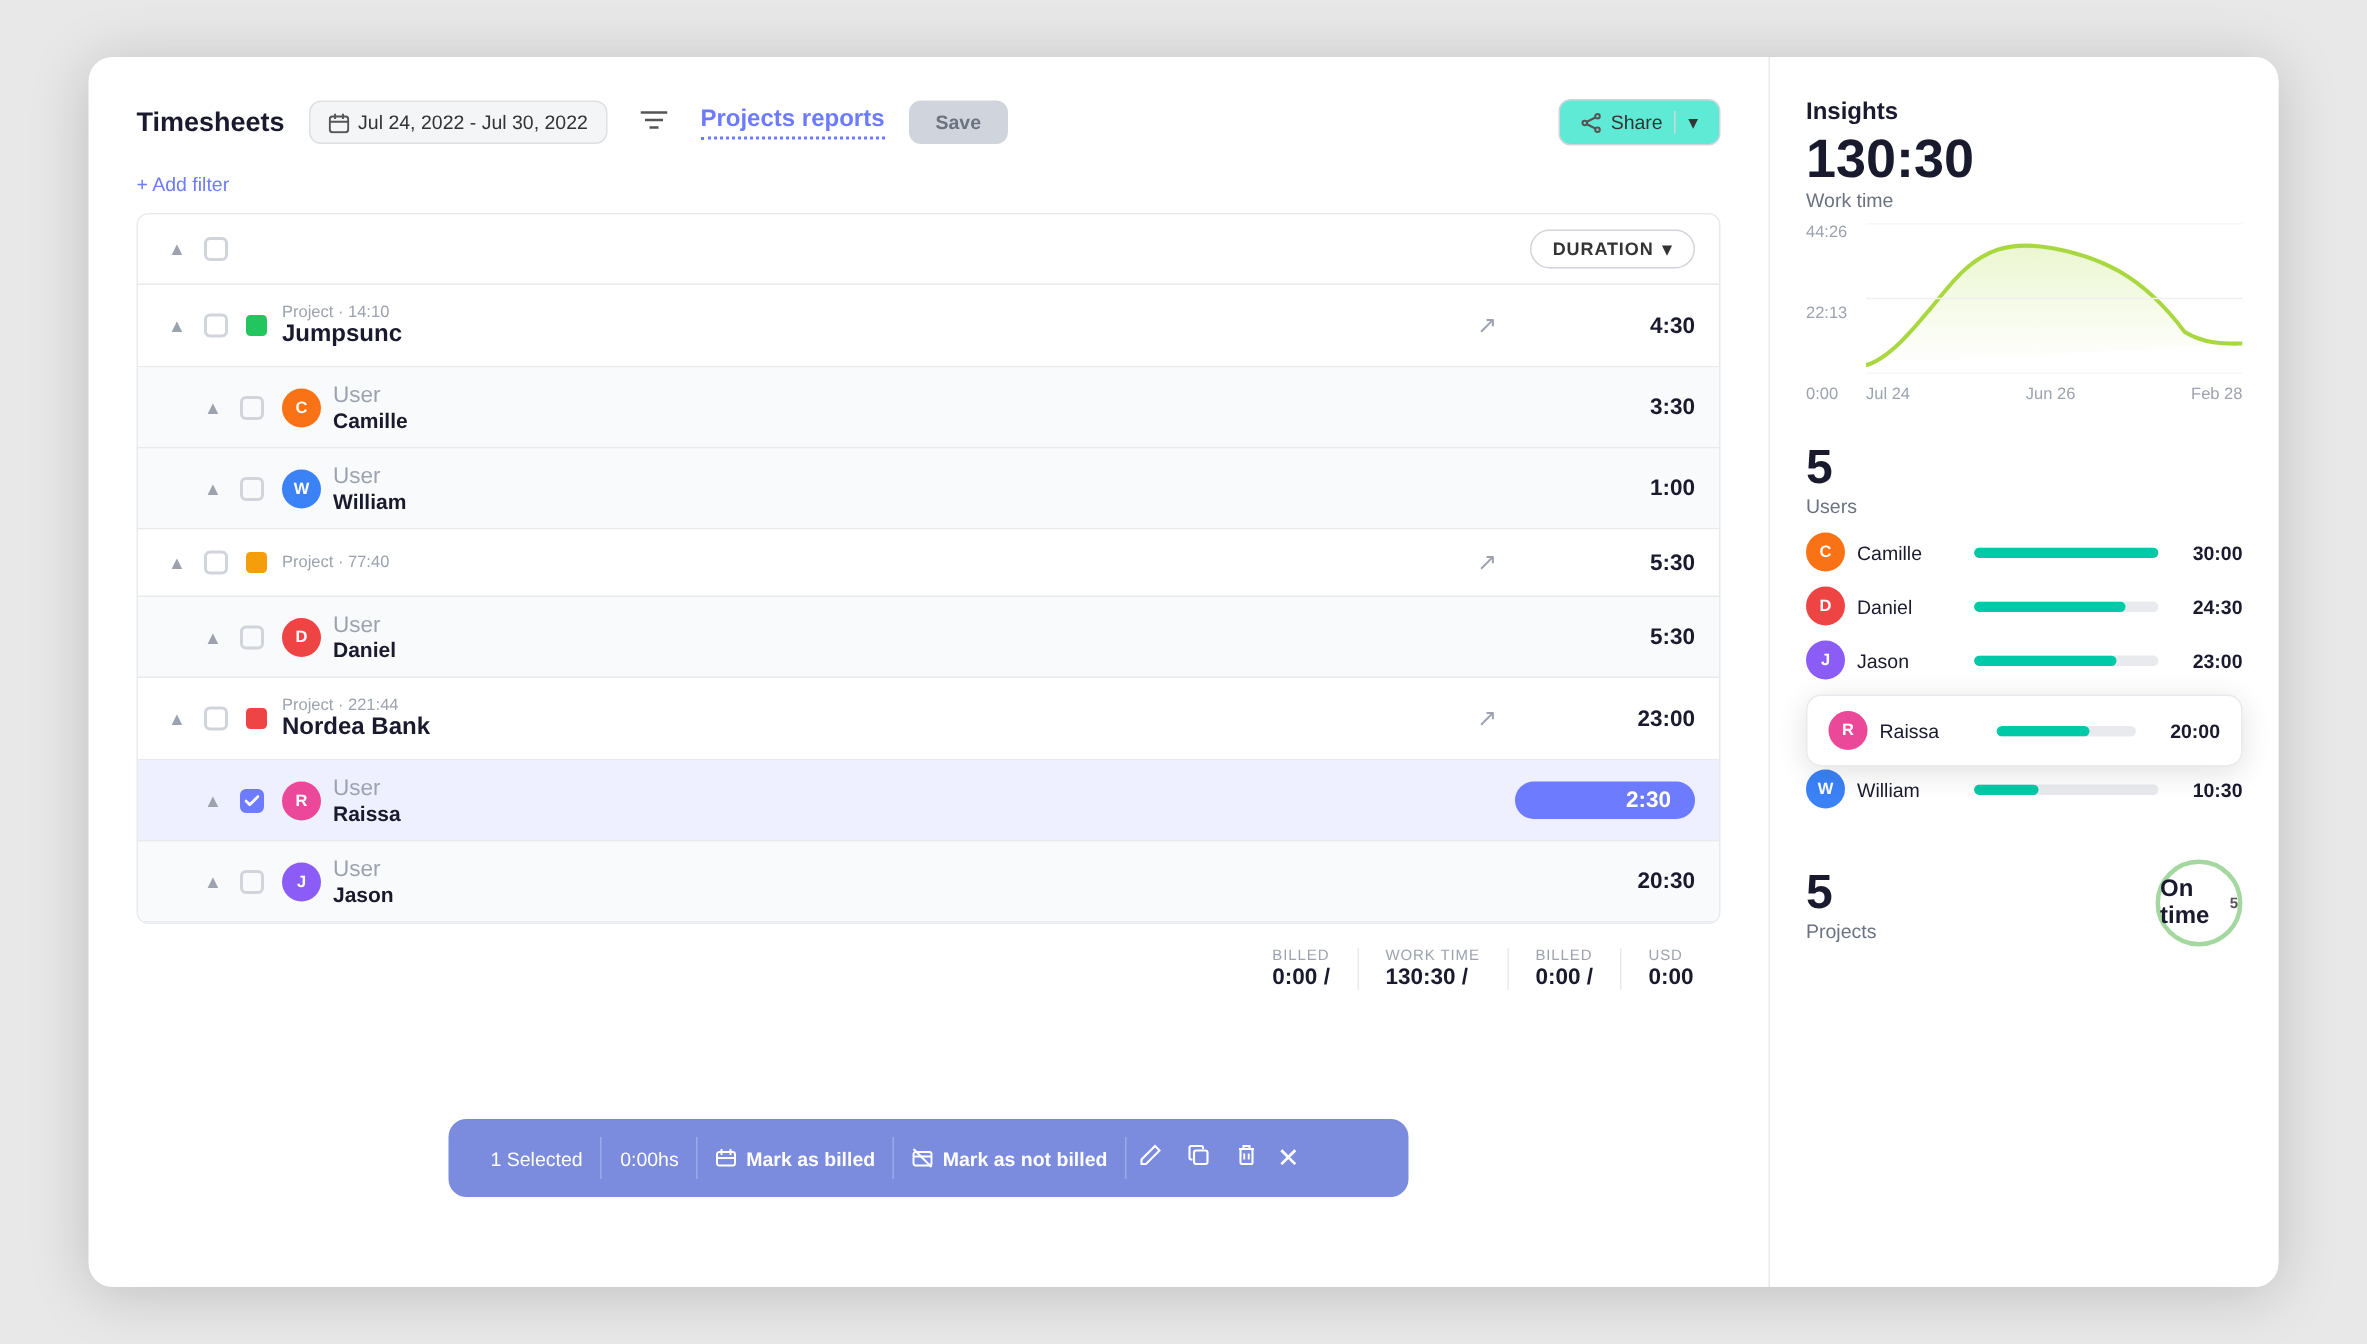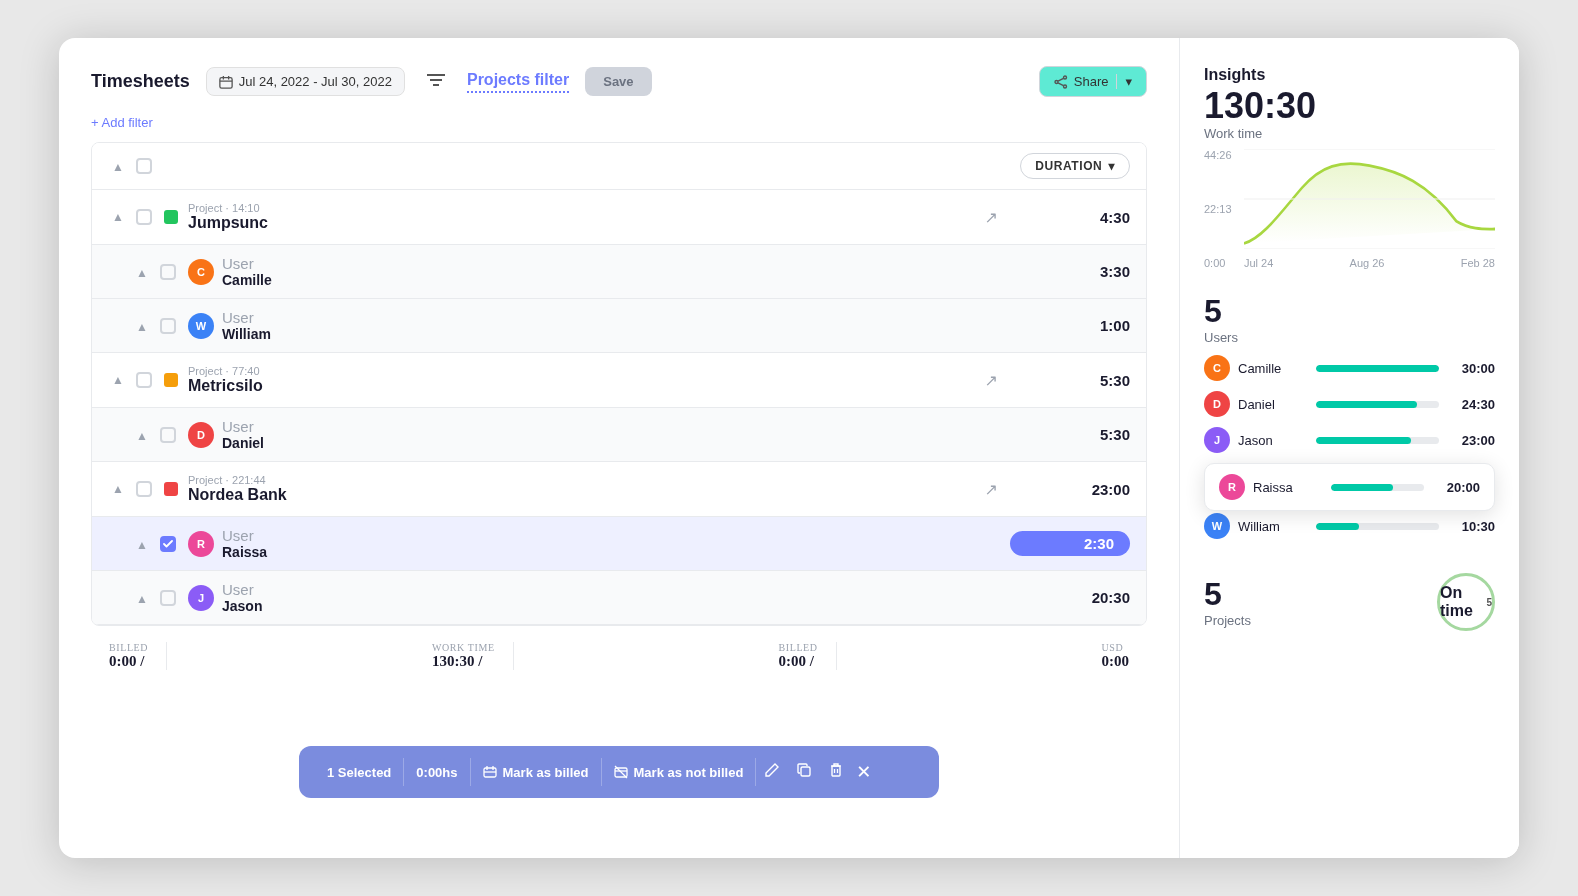--- a/index.html
+++ b/index.html
@@ -226,21 +226,21 @@
       align-items: center;
       gap: 0;
       padding: 0 16px;
       height: 52px;
       min-width: 640px;
       white-space: nowrap;
     }
     .bottom-bar-item {
       color: #fff;
       font-size: 13px;
-      font-weight: 700;
+      font-weight: 400;
       padding: 0 12px;
       display: flex;
       align-items: center;
       gap: 6px;
     }
     .bottom-bar-divider {
       width: 1px;
       height: 28px;
       background: rgba(255,255,255,0.25);
     }
@@ -442,21 +442,21 @@
         </svg>
         <span>Jul 24, 2022 - Jul 30, 2022</span>
       </button>
       <button class="filter-icon-btn">
         <svg width="18" height="14" viewBox="0 0 18 14" fill="none">
           <line x1="0" y1="2" x2="18" y2="2" stroke="#555" stroke-width="1.8"></line>
           <line x1="3" y1="7" x2="15" y2="7" stroke="#555" stroke-width="1.8"></line>
           <line x1="6" y1="12" x2="12" y2="12" stroke="#555" stroke-width="1.8"></line>
         </svg>
       </button>
-      <span class="projects-reports-label">Projects filter</span>
+      <span class="projects-reports-label">Projects reports</span>
       <button class="save-btn">Save</button>
       <div class="spacer"></div>
       <button class="share-btn">
         <svg width="14" height="14" viewBox="0 0 14 14" fill="none">
           <circle cx="11" cy="2.5" r="1.5" stroke="#555" stroke-width="1.4"></circle>
           <circle cx="2.5" cy="7" r="1.5" stroke="#555" stroke-width="1.4"></circle>
           <circle cx="11" cy="11.5" r="1.5" stroke="#555" stroke-width="1.4"></circle>
           <line x1="4" y1="6.2" x2="9.5" y2="3.3" stroke="#555" stroke-width="1.4"></line>
           <line x1="4" y1="7.8" x2="9.5" y2="10.7" stroke="#555" stroke-width="1.4"></line>
         </svg>
@@ -534,21 +534,20 @@
       <div class="project-row">
         <div style="width:28px;display:flex;align-items:center;">
           <button class="expand-btn">▲</button>
         </div>
         <div style="width:28px;display:flex;align-items:center;">
           <div class="checkbox"></div>
         </div>
         <div style="width:14px;height:14px;background:#f59e0b;border-radius:3px;margin-right:10px;"></div>
         <div class="project-info">
           <div class="project-meta">Project · 77:40</div>
-          <div class="project-name">Metricsilo</div>
         </div>
         <span class="project-link-icon">↗</span>
         <div class="row-duration">5:30</div>
       </div>
 
       <div class="user-row">
         <div style="width:28px;">
           <button class="expand-btn">▲</button>
         </div>
         <div style="width:28px;">
@@ -658,21 +657,21 @@
           <polyline points="3,4 13,4" stroke="#fff" stroke-width="1.4"></polyline>
           <path d="M6 4V2h4v2" stroke="#fff" stroke-width="1.4"></path>
           <rect x="4" y="4" width="8" height="10" rx="1" stroke="#fff" stroke-width="1.4"></rect>
           <line x1="6.5" y1="7" x2="6.5" y2="11" stroke="#fff" stroke-width="1.3"></line>
           <line x1="9.5" y1="7" x2="9.5" y2="11" stroke="#fff" stroke-width="1.3"></line>
         </svg>
       </button>
       <button class="bottom-bar-close">✕</button>
     </div>
 
-    <div style="display:flex;justify-content:space-between;align-items:center;padding:16px 0 20px 0; gap:0;font-family:Liberation Serif, serif;">
+    <div style="display:flex;justify-content:flex-end;align-items:center;padding:16px 0 20px 0; gap:0;">
       <div class="footer-col">
         <div class="footer-label">BILLED</div>
         <div class="footer-value">
           <span>0:00</span> /
         </div>
       </div>
       <div class="footer-col">
         <div class="footer-label">WORK TIME</div>
         <div class="footer-value">
           <span>130:30</span> /
@@ -714,21 +713,21 @@
             <path d="M0 85 C20 80, 40 55, 60 35 C80 15, 100 10, 130 15 C160 20, 190 30, 220 65 C235 73, 250 72, 260 72" fill="url(#chartGrad)" stroke="none"></path>
             <path d="M0 85 C20 80, 40 55, 60 35 C80 15, 100 10, 130 15 C160 20, 190 30, 220 65 C235 73, 250 72, 260 72" fill="none" stroke="#a8d740" stroke-width="2.5"></path>
 
             <line x1="0" y1="0" x2="260" y2="0" stroke="#f0f0f0" stroke-width="1"></line>
             <line x1="0" y1="45" x2="260" y2="45" stroke="#f0f0f0" stroke-width="1"></line>
             <line x1="0" y1="90" x2="260" y2="90" stroke="#f0f0f0" stroke-width="1"></line>
           </svg>
         </div>
         <div class="chart-x-labels">
           <span>Jul 24</span>
-          <span>Aug 26</span>
+          <span>Jun 26</span>
           <span>Feb 28</span>
         </div>
       </div>
     </div>
 
     <div>
       <div class="section-count">5</div>
       <div class="section-label">Users</div>
       <div style="margin-top:10px;">
 

